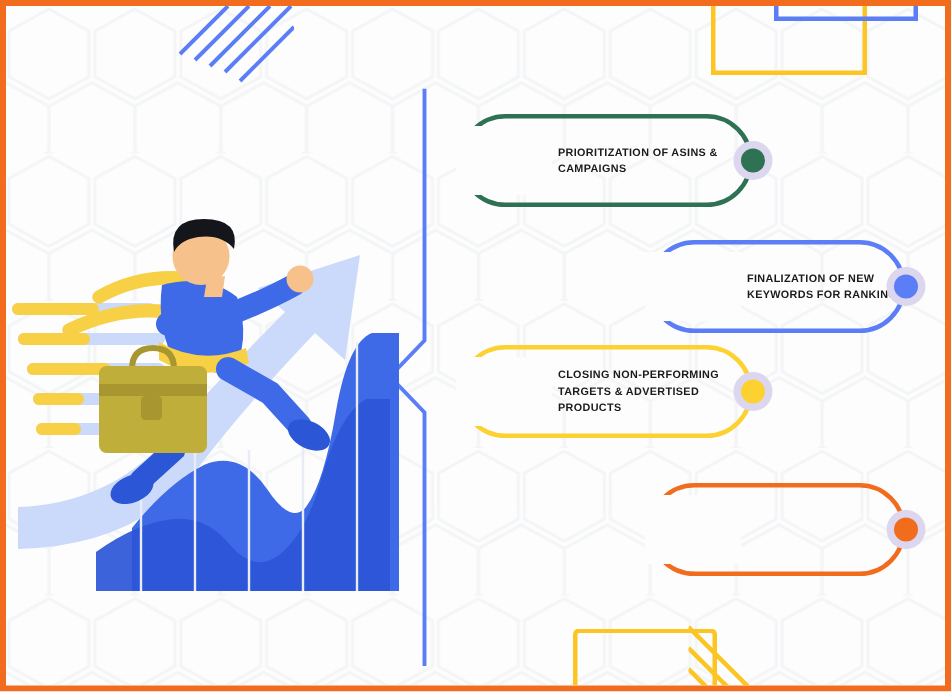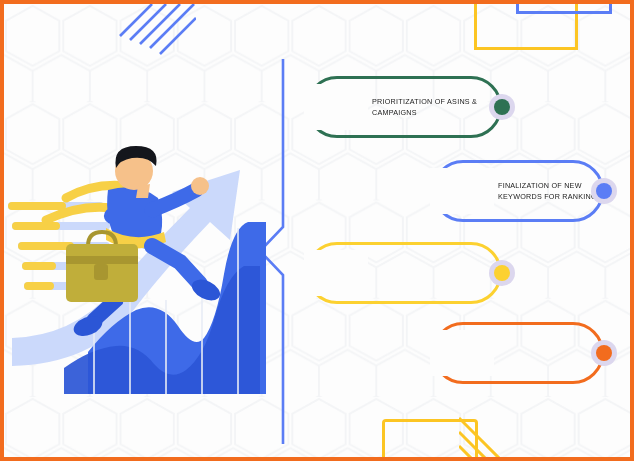--- a/index.html
+++ b/index.html
@@ -94,21 +94,21 @@
     color: transparent;
     -webkit-text-stroke: 3px currentColor;
     font-family: "Liberation Sans", sans-serif;
   }
   .step-text {
     position: absolute;
     left: 66px;
     top: 50%;
     transform: translateY(-50%);
     font-size: 7.2px;
-    font-weight: 400;
+    font-weight: 700;
     line-height: 1.55;
     letter-spacing: 0.25px;
     color: #1a1a1a;
     text-transform: uppercase;
     width: 120px;
   }
   .dot {
     position: absolute;
     right: -13px;
     top: 50%;
@@ -122,21 +122,21 @@
   }
   .dot i {
     display: block;
     width: 16px; height: 16px;
     border-radius: 50%;
     background: currentColor;
   }
 
   #step1 { left: 302px; top: 72px;  width: 196px; color: #2e7153; }
   #step2 { left: 428px; top: 156px; width: 172px; color: #5b7df5; }
-  #step3 { left: 302px; top: 238px; width: 196px; color: #fcd130; }
+  #step3 { left: 302px; top: 226px; width: 196px; color: #fcd130; }
   #step4 { left: 428px; top: 318px; width: 172px; color: #f26c1e; }
 </style>
 </head>
 <body>
 
 <div id="canvas">
 
   <svg class="hexbg" viewBox="0 0 634 461" preserveAspectRatio="none">
     <defs>
       <pattern id="hexpat" width="58" height="100" patternUnits="userSpaceOnUse" patternTransform="translate(0,0)">
@@ -258,20 +258,21 @@
     <div class="step-text">FINALIZATION OF NEW KEYWORDS FOR RANKING</div>
     <div class="dot">
         <i></i>
       </div>
   </div>
 
   <div class="step" id="step3" style="color: rgb(252, 209, 48);">
     <div class="pill"></div>
     <div class="pill-mask"></div>
     <div class="num">03</div>
+    <div class="step-text">CLOSING NON-PERFORMING TARGETS &amp; ADVERTISED PRODUCTS</div>
     <div class="dot">
         <i></i>
       </div>
   </div>
 
   <div class="step" id="step4" style="color: rgb(242, 108, 30);">
     <div class="pill"></div>
     <div class="pill-mask"></div>
     <div class="num">01</div>
     <div class="dot">

